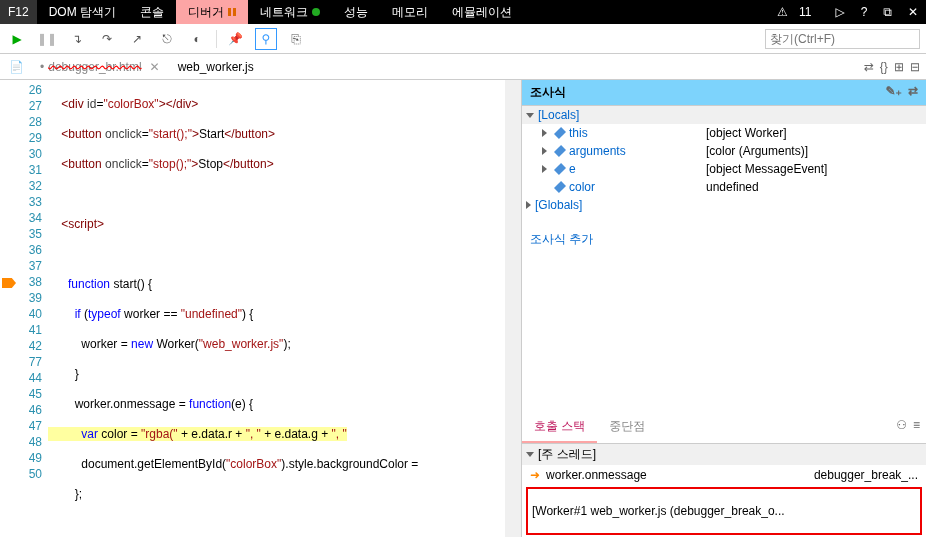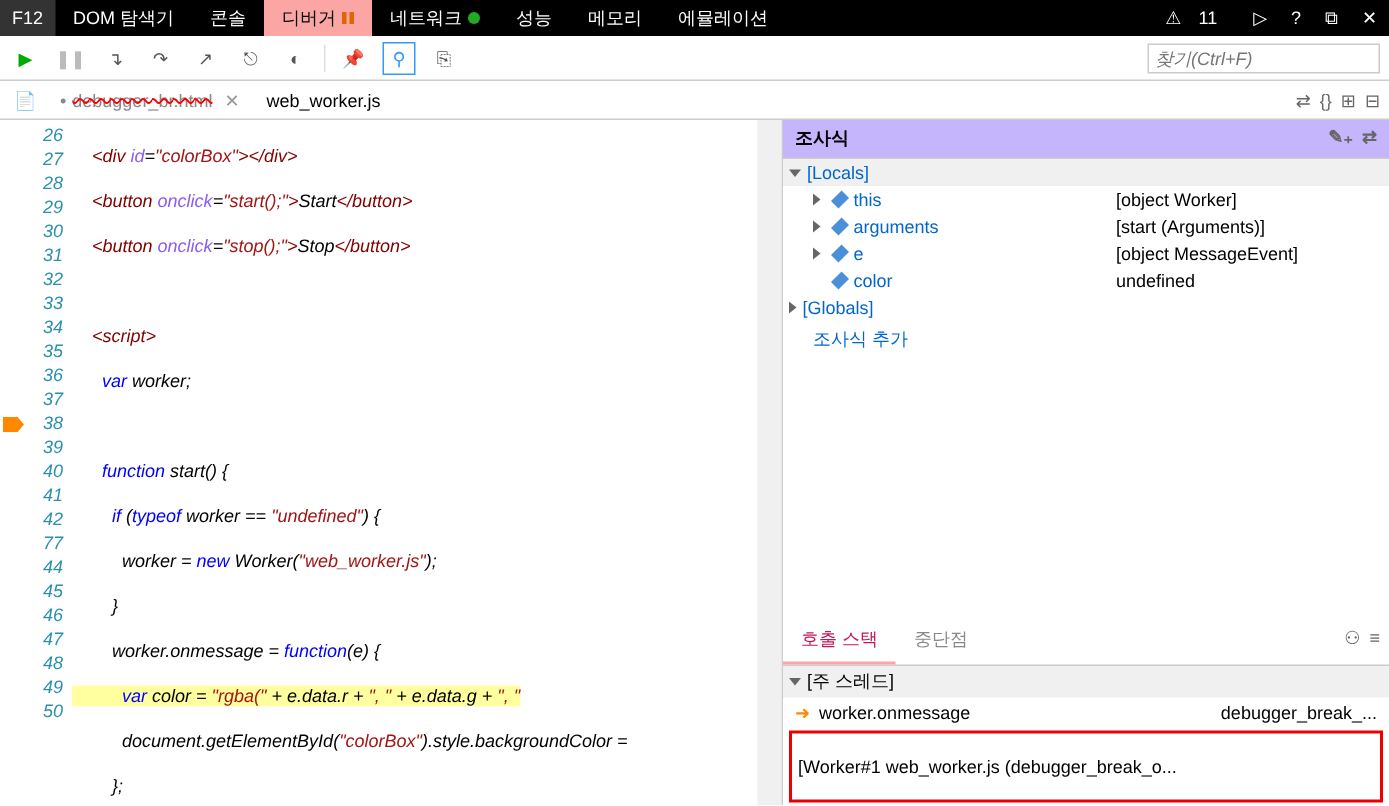--- a/index.html
+++ b/index.html
@@ -9,50 +9,50 @@
 .topbar-f12 { background: #333; padding: 0 8px; }
 .topbar-item.active { background: #fca5a5; color: #000; }
 .pause-icon { display: inline-block; width: 8px; height: 8px; border-left: 3px solid #d60; border-right: 3px solid #d60; margin-left: 4px; }
 .rec-icon { display: inline-block; width: 8px; height: 8px; background: #2a2; border-radius: 50%; margin-left: 4px; }
 .topbar-right { margin-left: auto; display: flex; align-items: center; height: 100%; }
 .topbar-right span { padding: 0 8px; }
 .toolbar { height: 30px; border-bottom: 1px solid #ccc; display: flex; align-items: center; padding: 0 6px; gap: 8px; }
 .tb-btn { width: 22px; height: 22px; display: flex; align-items: center; justify-content: center; color: #555; cursor: pointer; }
 .play-btn { color: #0a0; }
 .spacer { width: 1px; height: 18px; background: #ddd; }
-.search-box { margin-left: auto; width: 155px; height: 20px; border: 1px solid #ccc; padding: 0 4px; font-style: italic; color: #888; }
+.search-box { margin-left: auto; width: 155px; height: 20px; border: 1px solid #ccc; padding: 0 4px; color: #888; }
 .subbar { height: 26px; border-bottom: 1px solid #ccc; display: flex; align-items: center; padding: 0 6px; gap: 6px; }
 .tab { padding: 2px 6px; display: flex; align-items: center; gap: 4px; }
 .tab.inactive { color: #888; }
 .tab .x { color: #999; margin-left: 4px; }
 .subbar-right { margin-left: auto; display: flex; gap: 6px; color: #666; }
 .main { display: flex; height: calc(100% - 80px); }
-.code-panel { flex: 1; display: flex; overflow: hidden; position: relative; font-style: italic; }
+.code-panel { flex: 1; display: flex; overflow: hidden; position: relative; }
 .gutter { width: 18px; background: #fff; }
 .breakpoint-marker { position: absolute; left: 2px; top: 198px; width: 14px; height: 10px; background: #f80; clip-path: polygon(0 0, 70% 0, 100% 50%, 70% 100%, 0 100%); }
 .linenums { width: 30px; text-align: right; padding-right: 6px; color: #2b91af; padding-top: 2px; }
 .linenums div { height: 16px; line-height: 16px; }
 .code { flex: 1; font-family: Consolas, monospace; white-space: pre; padding-top: 2px; overflow: hidden; }
 .code div { height: 16px; line-height: 16px; }
 .kw { color: #00f; }
 .str { color: #a31515; }
 .tag { color: #800000; }
-.attr { color: #8b5cf6; }
+.attr { color: #404040; }
 .hl { background: #ffffa0; }
 .side-panel { width: 405px; border-left: 1px solid #ccc; display: flex; flex-direction: column; }
-.section-header { background: #c4b5fd; padding: 4px 8px; font-weight: 600; border-bottom: 1px solid #ccc; display: flex; }
+.section-header { background: #7dd3fc; padding: 4px 8px; font-weight: 600; border-bottom: 1px solid #ccc; display: flex; }
 .sh-icons { margin-left: auto; color: #666; display: flex; gap: 6px; }
 .group-header { background: #f0f0f0; padding: 2px 4px; display: flex; align-items: center; }
 .tri { display: inline-block; width: 0; height: 0; border-left: 4px solid transparent; border-right: 4px solid transparent; border-top: 5px solid #666; margin-right: 4px; }
 .tri-r { border-top: 4px solid transparent; border-bottom: 4px solid transparent; border-left: 5px solid #666; width: 0; height: 0; display: inline-block; margin-right: 4px; }
 .watch-row { display: flex; padding: 2px 4px 2px 20px; align-items: center; }
-.watch-row .name { width: 202px; color: #06c; display: flex; align-items: center; gap: 4px; }
+.watch-row .name { width: 164px; color: #06c; display: flex; align-items: center; gap: 4px; }
 .watch-row .val { flex: 1; }
 .cube { width: 10px; height: 10px; background: #4a90d9; display: inline-block; transform: rotate(45deg) scale(0.7, 1); }
-.add-watch { color: #06c; padding: 4px 20px; cursor: pointer; }
+.add-watch { color: #06c; padding: 4px 8px; cursor: pointer; margin-top: 13px; }
 .tabs-row { display: flex; border-bottom: 1px solid #ccc; }
 .tab-item { padding: 6px 12px; cursor: pointer; color: #888; }
 .tab-item.active { border-bottom: 2px solid #fca5a5; color: #be185d; }
 .thread-row { display: flex; padding: 3px 8px; align-items: center; gap: 6px; }
 .arrow-r { color: #f80; }
 .thread-highlight { border: 2px solid #e00; margin: 2px 4px; padding: 15px 4px; }
 .scrollbar-v { width: 16px; background: #f0f0f0; }
 .watches-area { flex: 0 0 auto; }
 .spacer-panel { flex: 1; }
 .callstack-area { flex: 0 0 auto; }
@@ -143,21 +143,20 @@
         <div>48</div>
         <div>49</div>
         <div>50</div>
     </div>
     <div class="code">
 <div>    <span class="tag">&lt;div</span> <span class="attr">id</span>=<span class="str">"colorBox"</span><span class="tag">&gt;&lt;/div&gt;</span></div>
 <div>    <span class="tag">&lt;button</span> <span class="attr">onclick</span>=<span class="str">"start();"</span><span class="tag">&gt;</span>Start<span class="tag">&lt;/button&gt;</span></div>
 <div>    <span class="tag">&lt;button</span> <span class="attr">onclick</span>=<span class="str">"stop();"</span><span class="tag">&gt;</span>Stop<span class="tag">&lt;/button&gt;</span></div>
 <div> </div>
 <div>    <span class="tag">&lt;script&gt;</span></div>
-<div>      <span class="kw">var</span> worker;</div>
 <div> </div>
 <div>      <span class="kw">function</span> start() {</div>
 <div>        <span class="kw">if</span> (<span class="kw">typeof</span> worker == <span class="str">"undefined"</span>) {</div>
 <div>          worker = <span class="kw">new</span> Worker(<span class="str">"web_worker.js"</span>);</div>
 <div>        }</div>
 <div>        worker.onmessage = <span class="kw">function</span>(e) {</div>
 <div><span class="hl">          <span class="kw">var</span> color = <span class="str">"rgba("</span> + e.data.r + <span class="str">", "</span> + e.data.g + <span class="str">", "</span></span></div>
 <div>          document.getElementById(<span class="str">"colorBox"</span>).style.backgroundColor =</div>
 <div>        };</div>
 
@@ -194,21 +193,21 @@
             <span>this</span>
           </span>
           <span class="val">[object Worker]</span>
         </div>
       <div class="watch-row">
           <span class="name">
             <span class="tri-r"></span>
             <span class="cube"></span>
             <span>arguments</span>
           </span>
-          <span class="val">[start (Arguments)]</span>
+          <span class="val">[color (Arguments)]</span>
         </div>
       <div class="watch-row">
           <span class="name">
             <span class="tri-r"></span>
             <span class="cube"></span>
             <span>e</span>
           </span>
           <span class="val">[object MessageEvent]</span>
         </div>
       <div class="watch-row">

